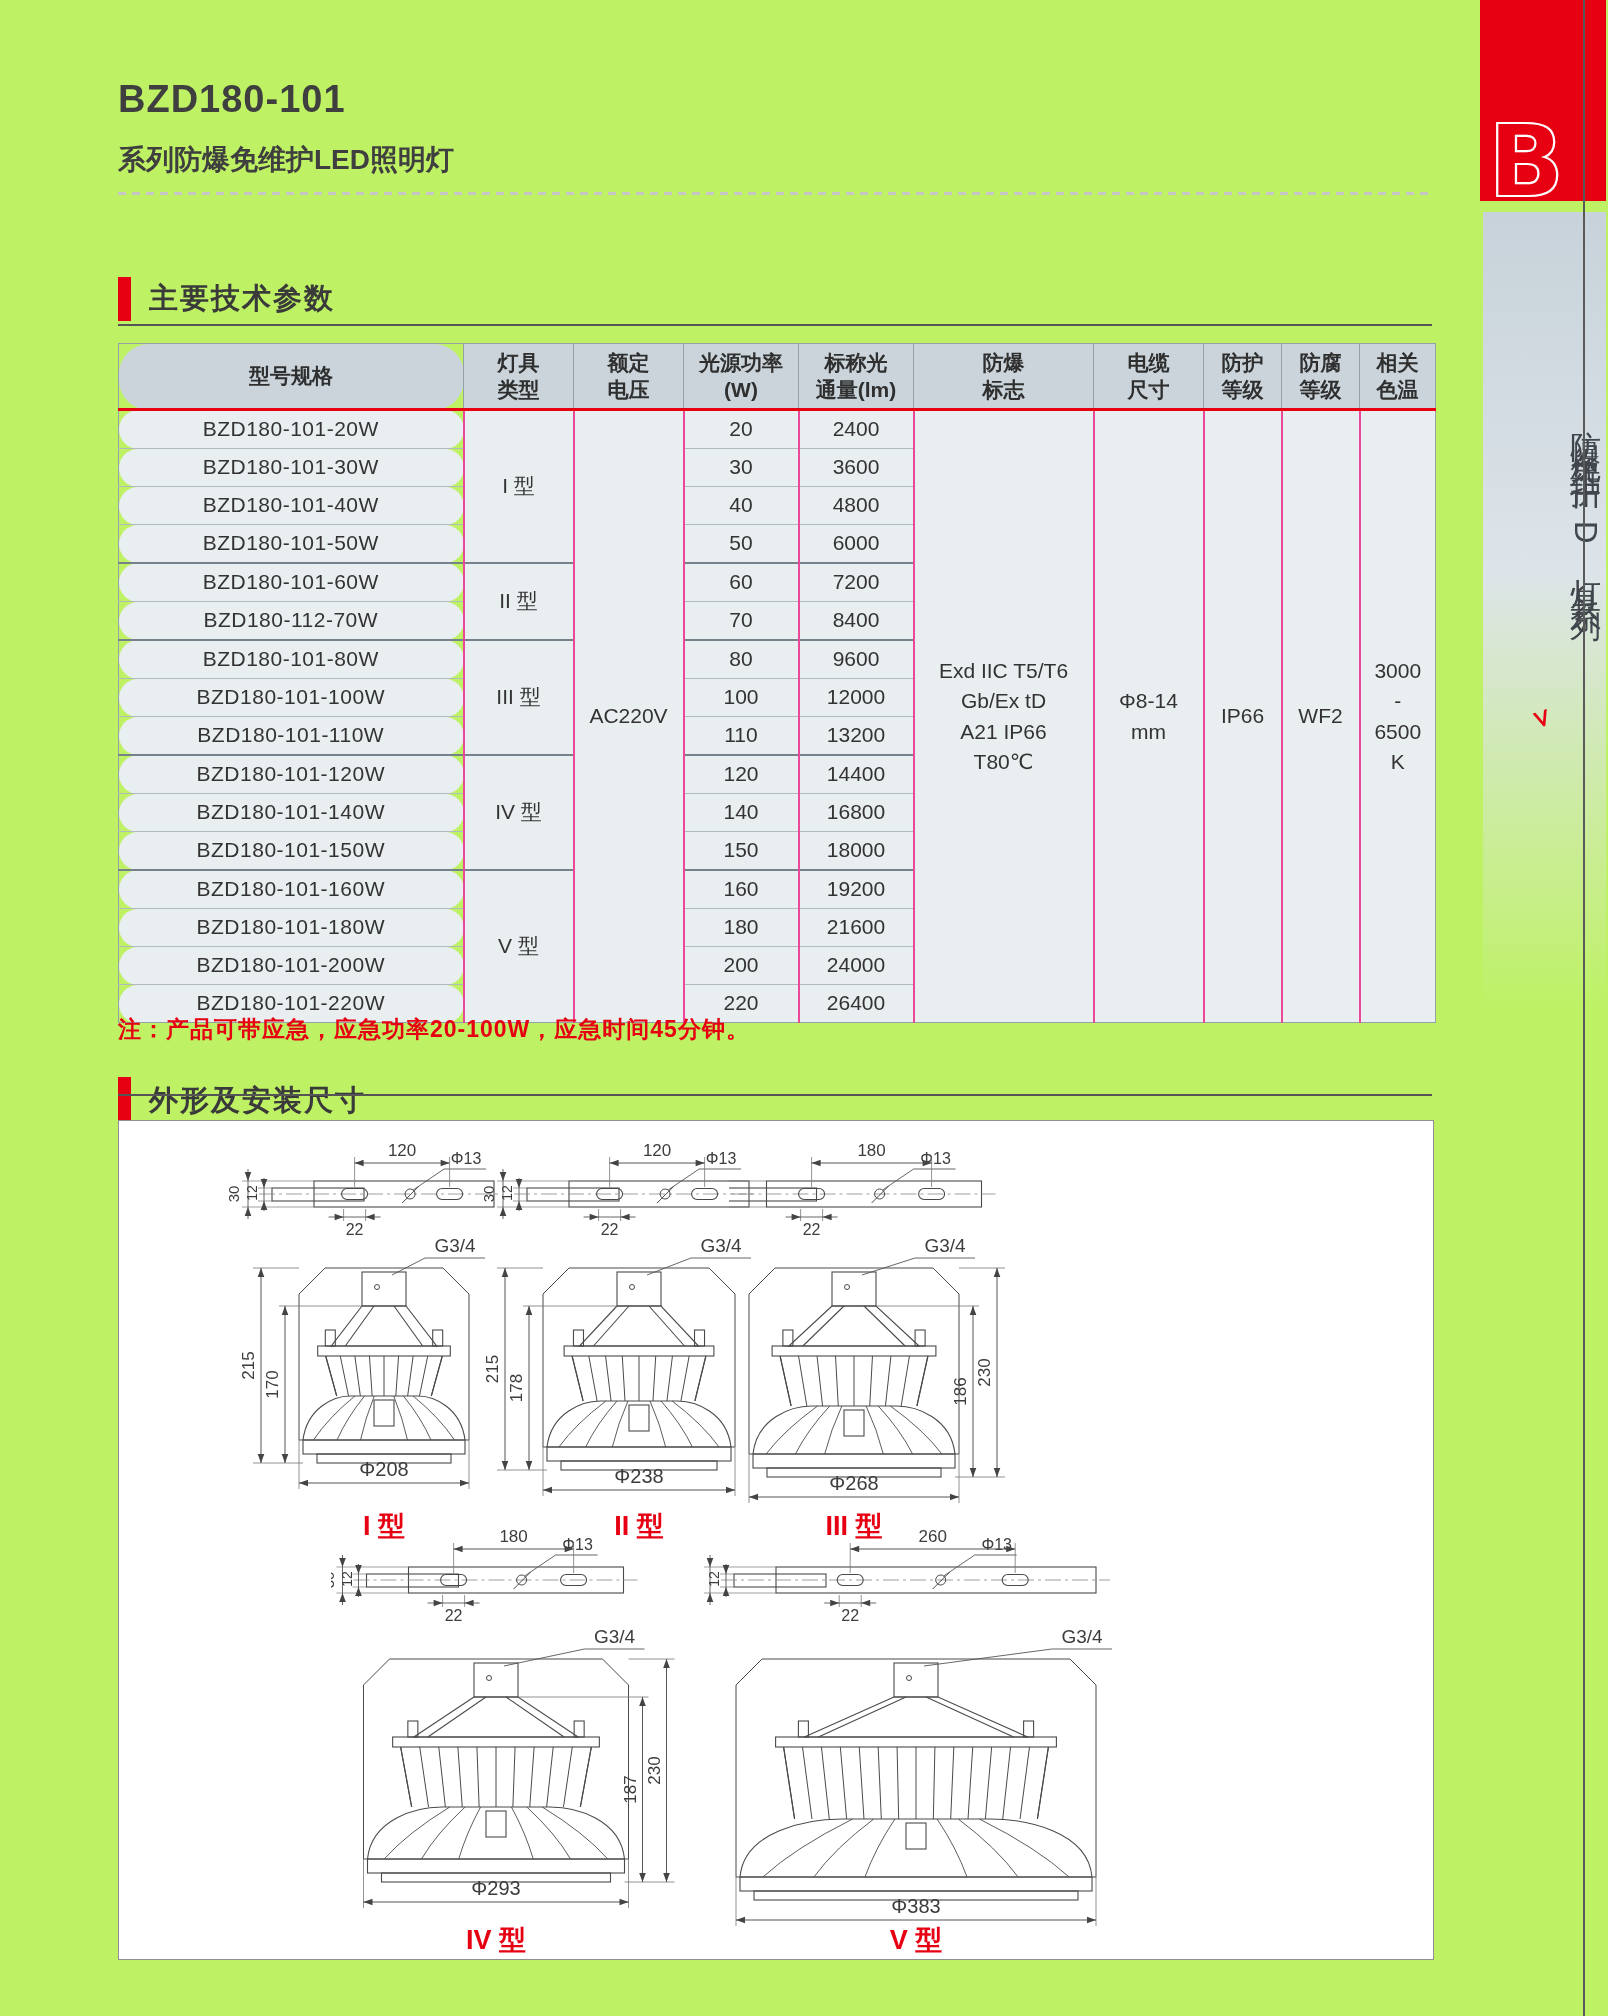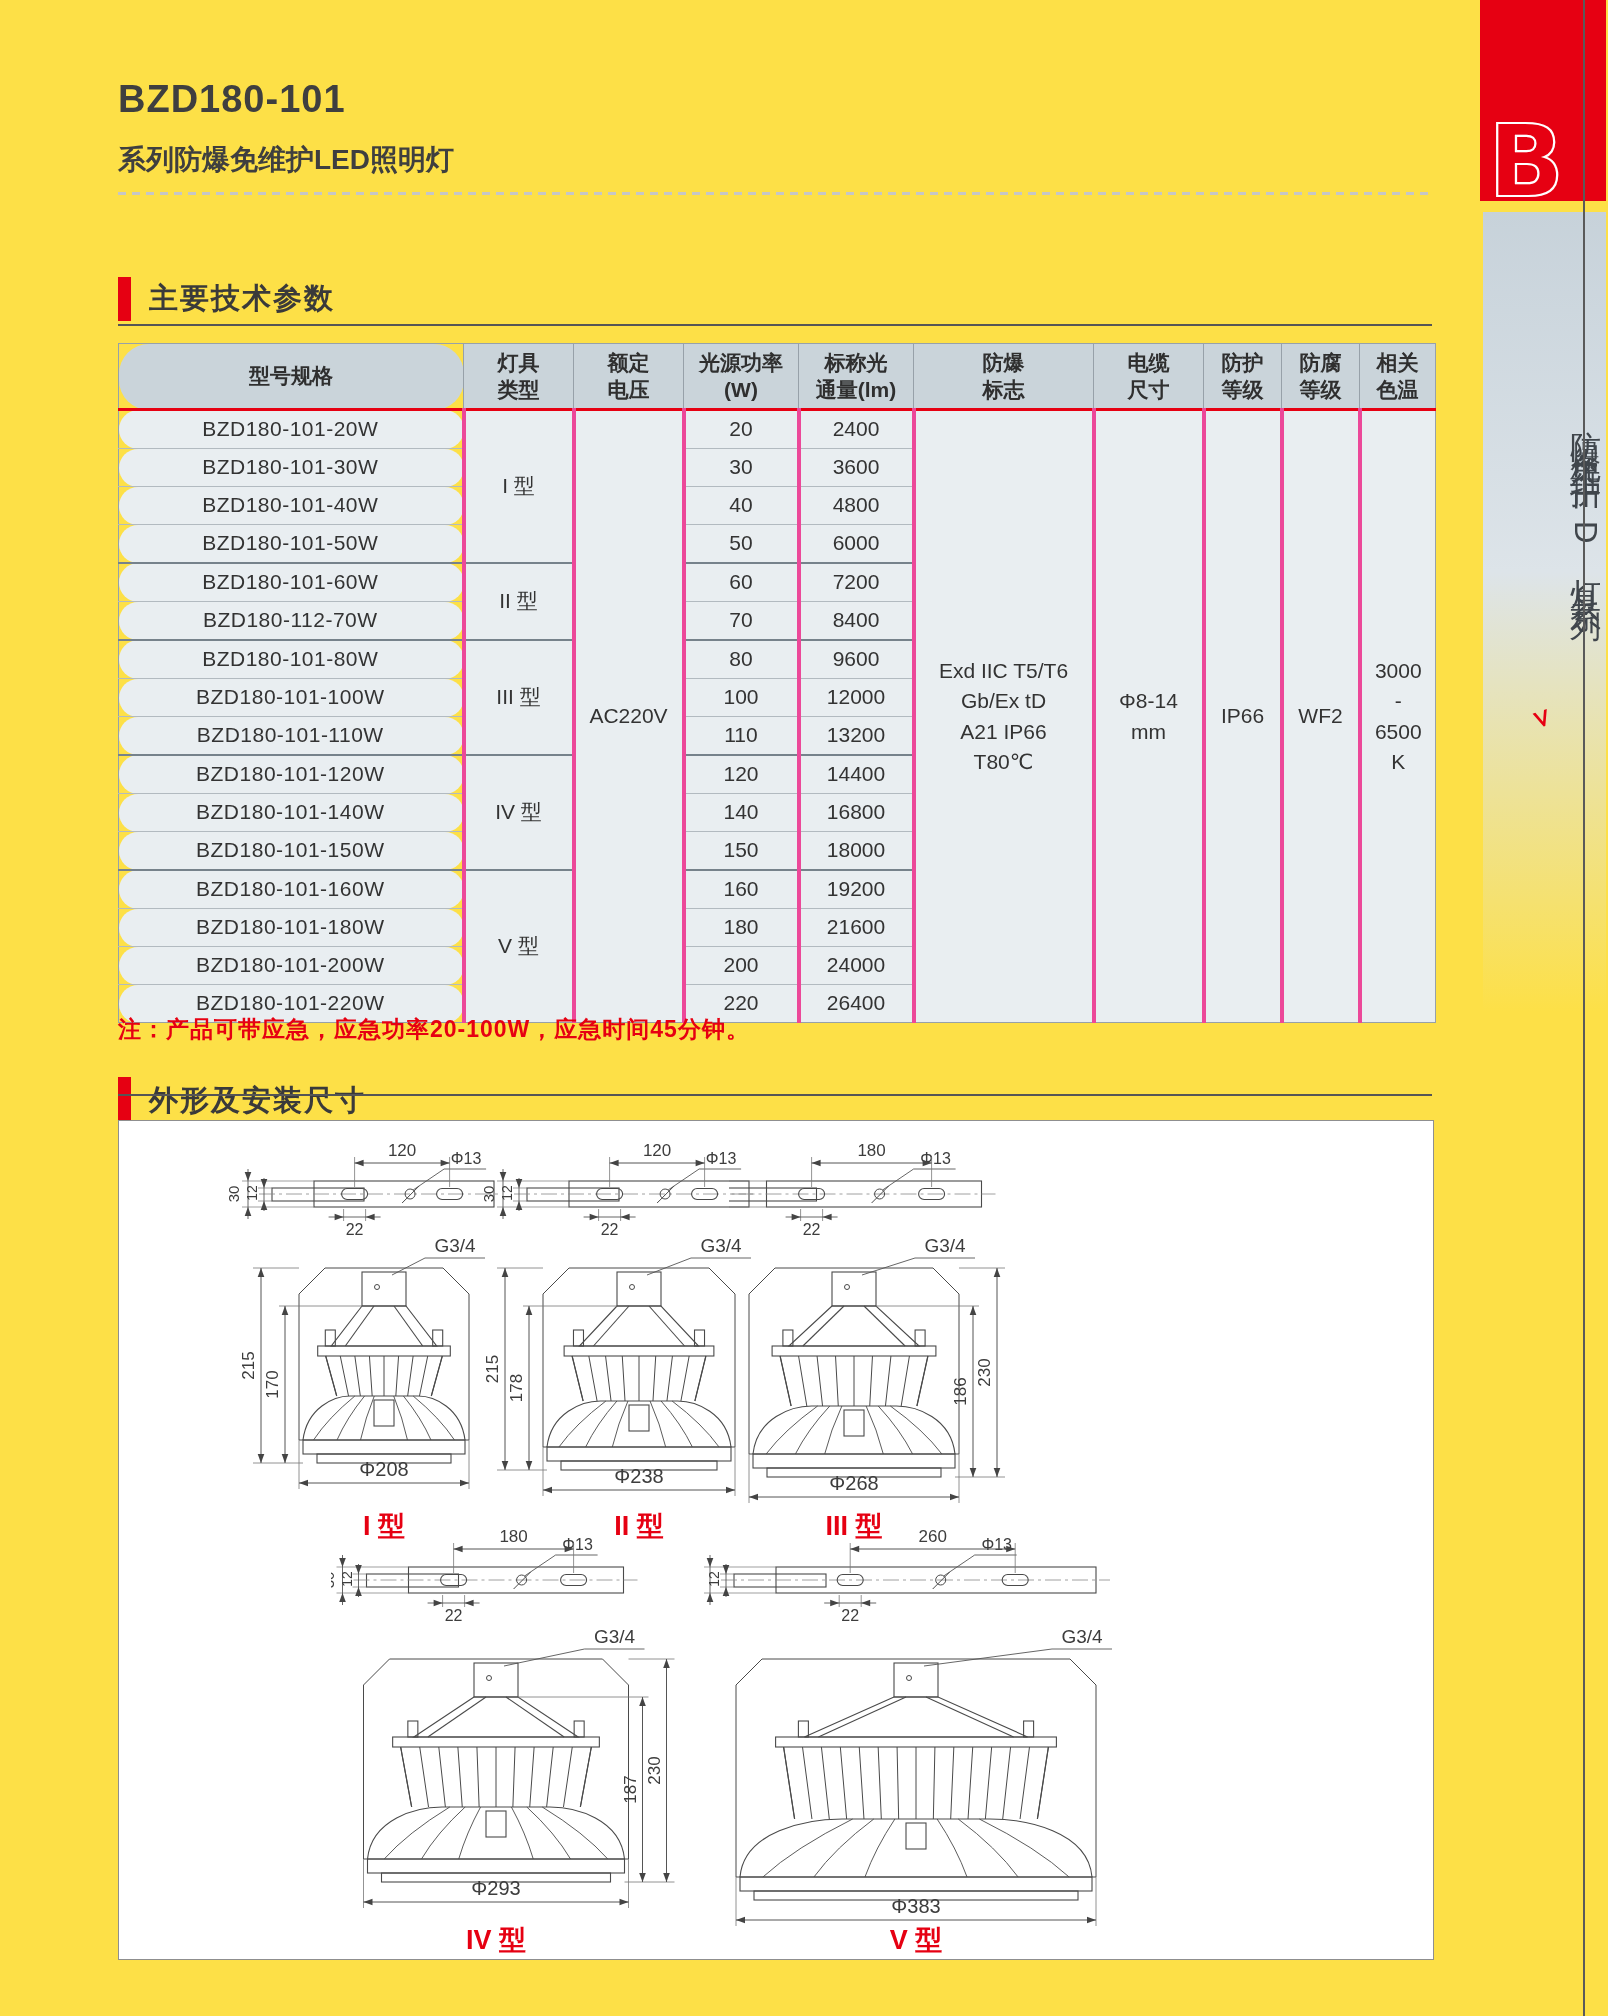--- a/index.html
+++ b/index.html
@@ -1,34 +1,34 @@
 <!DOCTYPE html>
 <html><head>
 <meta charset="utf-8">
 <style>
   html,body{margin:0;padding:0;background:#fff;}
-  .page{position:relative;width:1608px;height:2016px;background:#fde047;overflow:hidden;
+  .page{position:relative;width:1608px;height:2016px;background:#bef264;overflow:hidden;
         font-family:"Liberation Sans","DejaVu Sans",sans-serif;color:#3c3c3c;}
   .doc-title{position:absolute;left:118px;top:78px;font-size:38px;font-weight:bold;color:#3f3f3f;letter-spacing:1px;}
   .doc-subtitle{position:absolute;left:118px;top:141px;font-size:28px;font-weight:bold;color:#3f3f3f;}
   .dashed-divider{position:absolute;left:118px;top:192px;width:1314px;height:3px;
         background:repeating-linear-gradient(90deg,#c6c6c6 0 8px,transparent 8px 14px);}
   .section-header{position:absolute;left:118px;height:46px;display:flex;align-items:center;}
   .s1{top:276px;justify-content:center;} .s2{top:1075px;align-items:flex-end;}
   .red-bar{display:inline-block;width:13px;height:44px;background:#e60012;margin-right:18px;}
   .section-title{font-size:29px;font-weight:bold;color:#3a3a3a;letter-spacing:2px;}
   .section-underline{position:absolute;left:118px;width:1314px;height:0;border-top:2px solid #555;}
   .u1{top:324px;} .u2{top:1094px;}
 
   #table-wrap{position:absolute;left:118px;top:343px;width:1314px;}
   table.spec{border-collapse:collapse;table-layout:fixed;width:1314px;border:1px solid #97a1a9;}
   table.spec th{background:#cad4da;height:62px;font-size:21px;font-weight:600;color:#2f2f2f;
       border-left:1px solid #97a1a9;border-bottom:3px solid #e60012;text-align:center;vertical-align:middle;line-height:1.3;}
   table.spec td{background:#e9eef1;height:35px;font-size:21px;color:#333;text-align:center;vertical-align:middle;
-      border-left:4px solid #ec4899;border-top:1px solid #b2bac0;line-height:1.45;}
+      border-left:2px solid #ec4899;border-top:1px solid #b2bac0;line-height:1.45;}
   table.spec th:first-child,table.spec td:first-child{border-left:none;border-radius:30px;}
   table.spec tbody tr.r0 td{border-top:none;}
   table.spec tbody tr.gs td{border-top:2px solid #76828b;}
   td.model{font-size:22px;letter-spacing:0.5px;margin-left:32px;}
   td.type{font-size:22px;}
 
   .note{position:absolute;left:118px;top:982px;font-size:23px;font-weight:600;color:#e60012;letter-spacing:1px;margin-top:32px;}
 
   .drawings-box{position:absolute;left:118px;top:1120px;width:1314px;height:838px;border:1px solid #8f8f8f;background:#fff;}
   .diag{position:absolute;}

